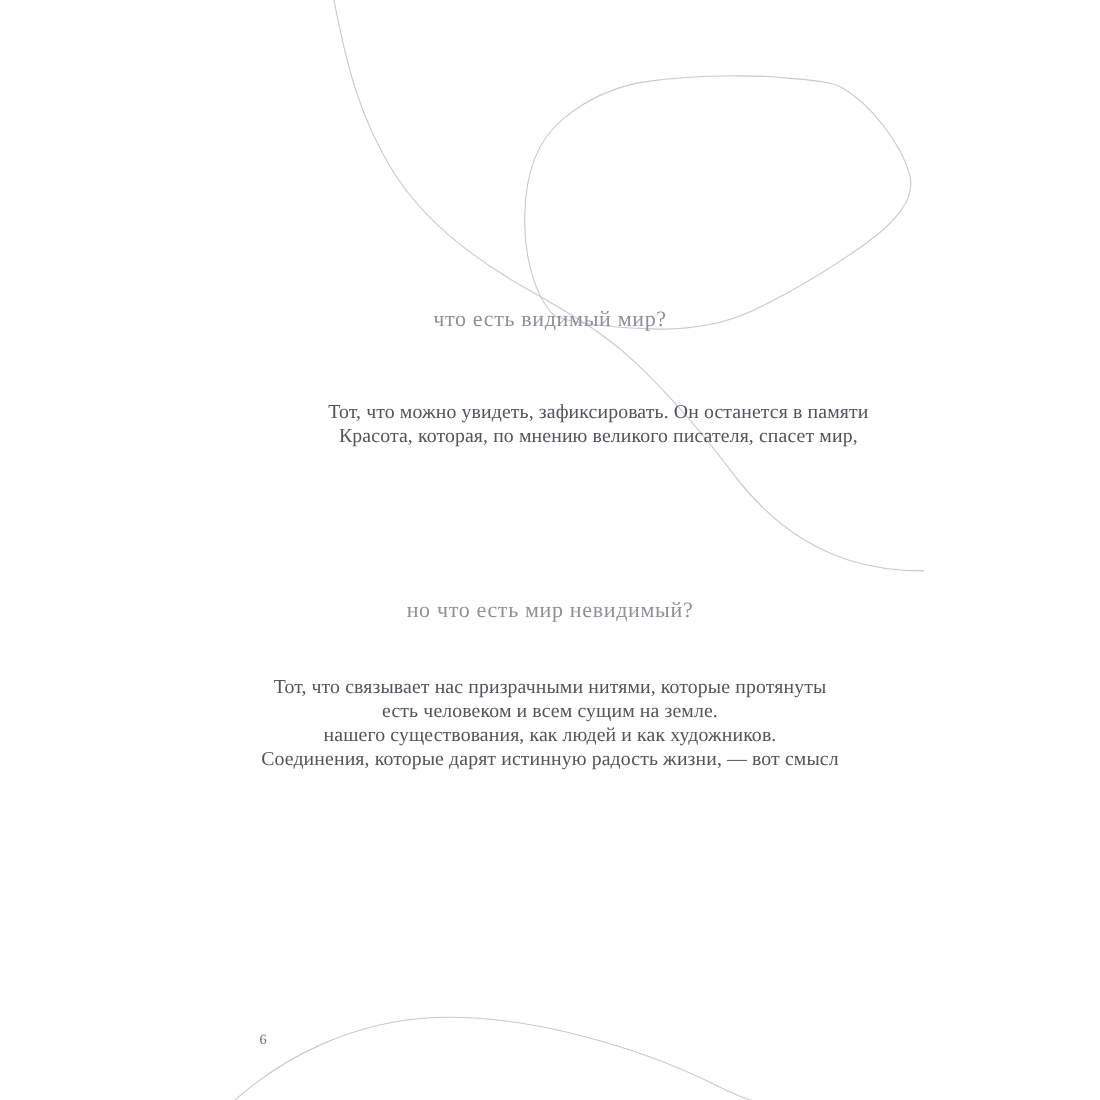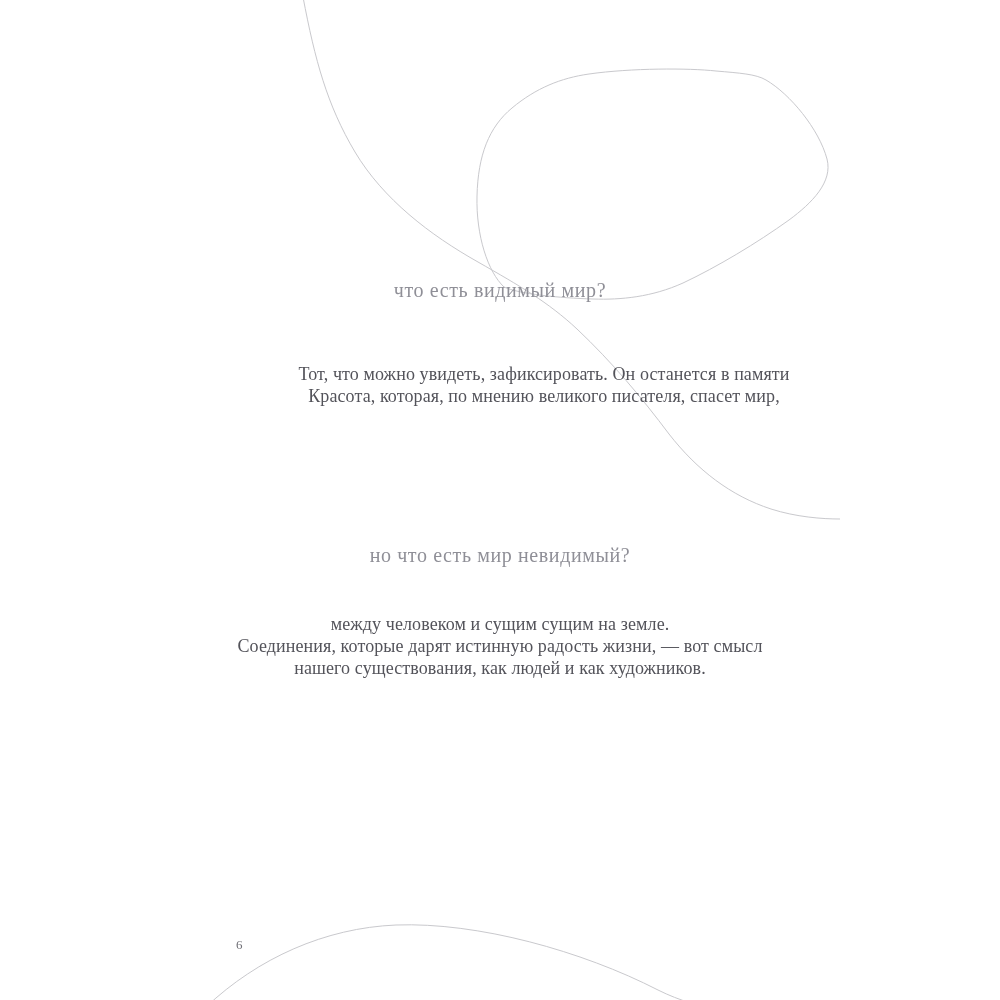--- a/index.html
+++ b/index.html
@@ -98,20 +98,21 @@
   <h1 class="heading h1">что есть видимый мир?</h1>
 
   <div class="para p1">
     <div class="line">Тот, что можно увидеть, зафиксировать. Он останется в памяти</div>
     <div class="line">Красота, которая, по мнению великого писателя, спасет мир,</div>
   </div>
 
   <h2 class="heading h2">но что есть мир невидимый?</h2>
 
   <div class="para p2">
-    <div class="line">между человеком и сущим сущим на земле.</div>
+    <div class="line">Тот, что связывает нас призрачными нитями, которые протянуты</div>
+    <div class="line">есть человеком и всем сущим на земле.</div>
+    <div class="line">нашего существования, как людей и как художников.</div>
     <div class="line">Соединения, которые дарят истинную радость жизни, — вот смысл</div>
-    <div class="line">нашего существования, как людей и как художников.</div>
   </div>
 
   <div class="page-number">6</div>
 
 </div>
 
 </body></html>

